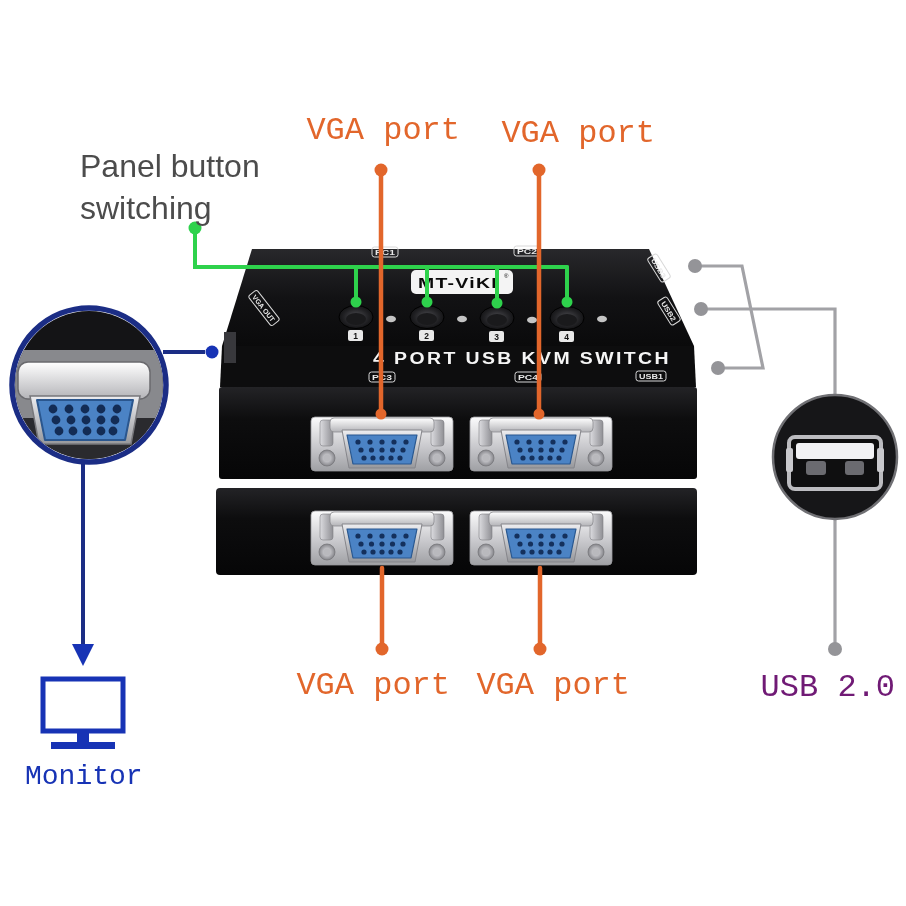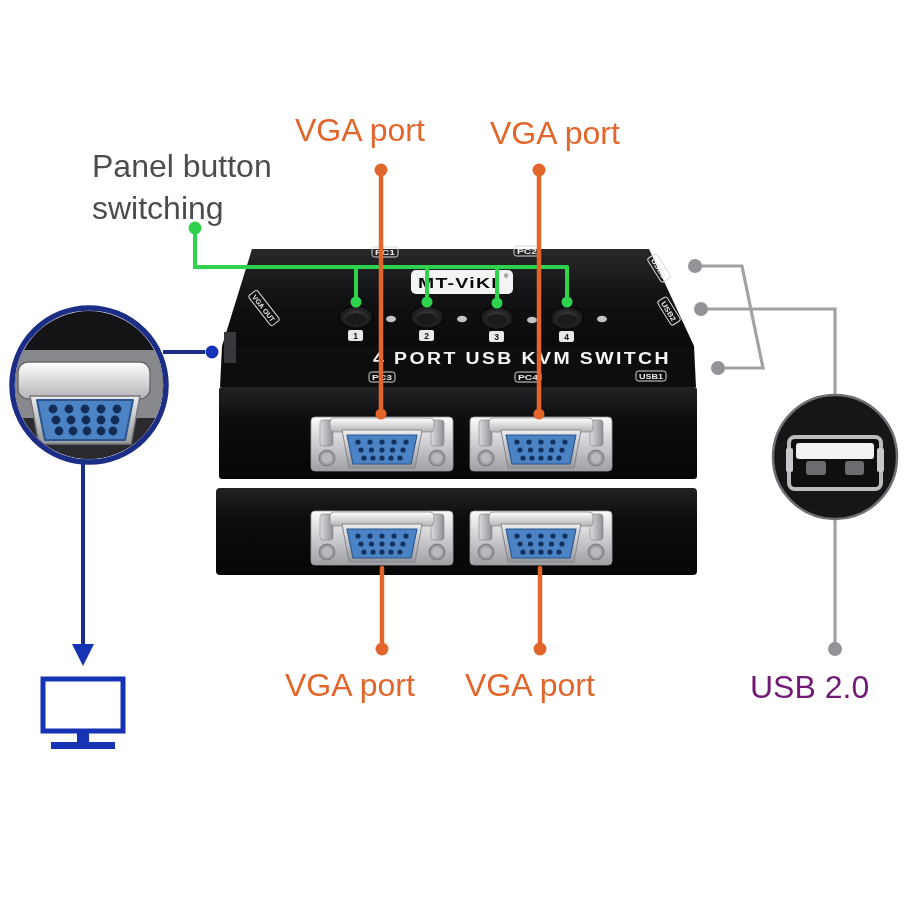--- a/index.html
+++ b/index.html
@@ -1,22 +1,22 @@
 <!DOCTYPE html>
 <html><head>
 <meta charset="utf-8">
 <style>
   html,body{margin:0;padding:0;background:#fff;}
   .stage{position:relative;width:906px;height:906px;background:#ffffff;overflow:hidden;
          font-family:"Liberation Sans","DejaVu Sans",sans-serif;}
   .stage svg{position:absolute;left:0;top:0;}
   svg text{font-family:"Liberation Sans","DejaVu Sans",sans-serif;}
   .lbl{position:absolute;line-height:1.1;white-space:nowrap;}
-  .lbl.center{text-align:left;}
-  .panel-label{left:92px;top:145px;width:220px;font-size:32px;color:#4c4c4c;
+  .lbl.center{text-align:right;font-family:Liberation Mono, monospace;}
+  .panel-label{left:80px;top:145px;width:220px;font-size:32px;color:#4c4c4c;
                line-height:1.32;white-space:normal;}
   .vga-label{font-size:32px;color:#e2662b;width:165px;}
   .usb-label{left:750px;top:670px;width:145px;font-size:32px;color:#701a75;}
   .monitor-label{left:25px;top:762px;width:112px;font-size:28px;color:#1733b5;}
 </style>
 </head>
 <body>
 
 <div class="stage">
 
@@ -279,14 +279,15 @@
 </svg>
 
 <div class="lbl panel-label">Panel button switching</div>
 
 <div class="lbl vga-label center" style="left:295px;top:113px;">VGA port</div>
 <div class="lbl vga-label center" style="left:490px;top:116px;">VGA port</div>
 <div class="lbl vga-label center" style="left:285px;top:668px;">VGA port</div>
 <div class="lbl vga-label center" style="left:465px;top:668px;">VGA port</div>
 
 <div class="lbl usb-label center">USB 2.0</div>
+<div class="lbl monitor-label center">Monitor</div>
 
 </div>
 
 </body></html>

